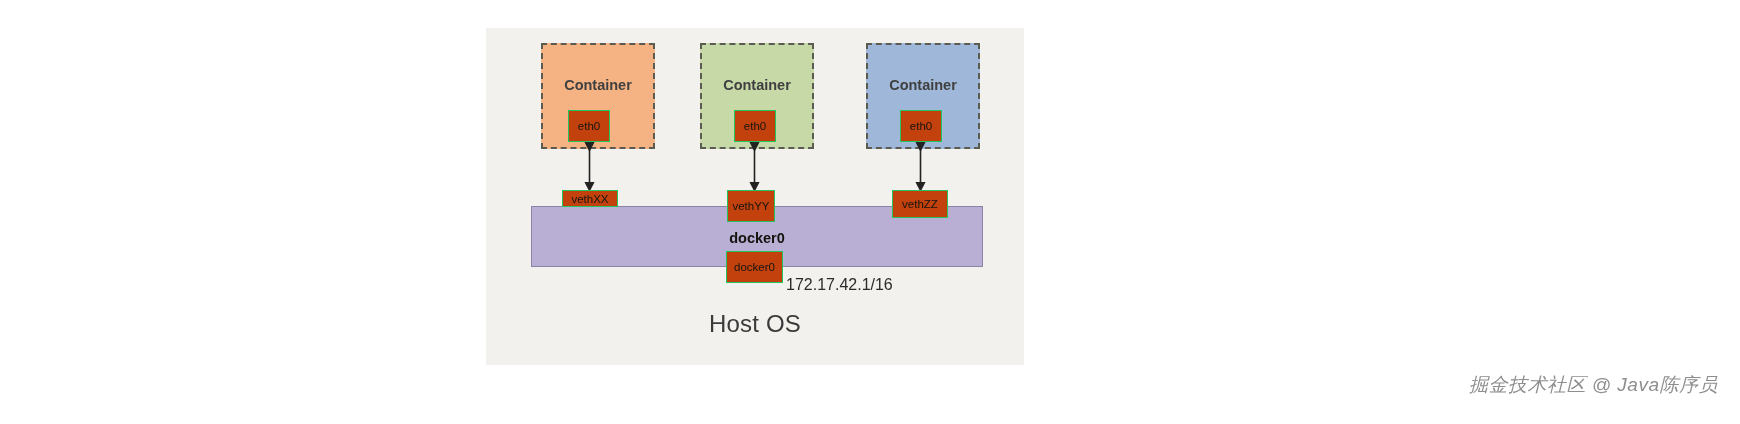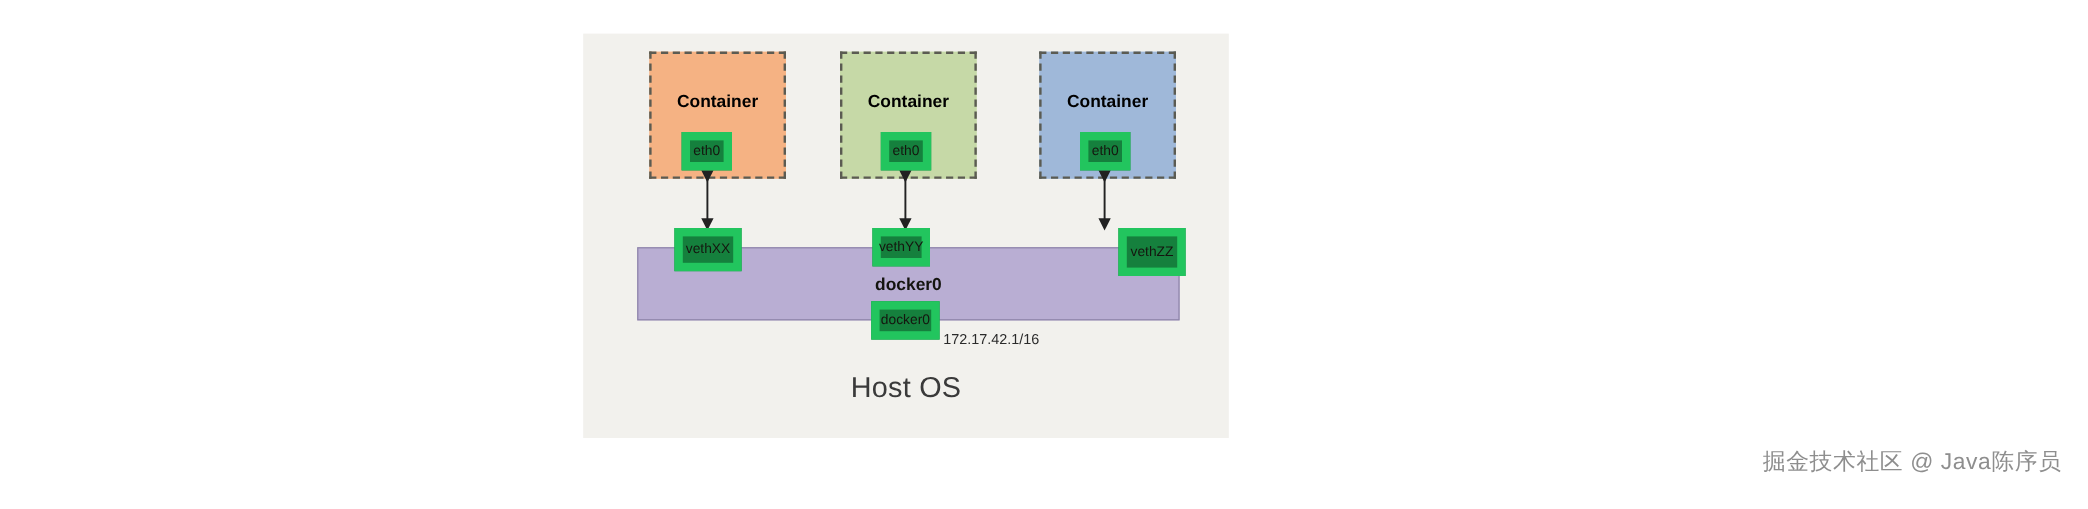--- a/index.html
+++ b/index.html
@@ -46,49 +46,49 @@
     box-sizing: border-box;
   }
   .container-box .ctitle {
     position: absolute;
     left: 0;
     right: 0;
     top: 32px;
     text-align: center;
     font-size: 14.5px;
     font-weight: bold;
-    color: #000000;
+    color: #404040;
   }
   #container-1 { left: 541px; top: 43px; background: #f5b283; }
   #container-2 { left: 700px; top: 43px; background: #c6d9a7; }
   #container-3 { left: 866px; top: 43px; background: #9fb8d9; }
 
   
   .note {
     position: absolute;
-    background: #15803d;
-    border: 7px solid #22c55e;
+    background: #c2410c;
+    border: 1px solid #22c55e;
     box-sizing: border-box;
     display: flex;
     align-items: center;
     justify-content: center;
     font-size: 11.5px;
     color: #15150f;
     white-space: nowrap;
   }
 
   
   #eth0-1 { left: 568px; top: 110px; width: 42px; height: 32px; }
   #eth0-2 { left: 734px; top: 110px; width: 42px; height: 32px; }
   #eth0-3 { left: 900px; top: 110px; width: 42px; height: 32px; }
 
   
-  #veth-1 { left: 562px; top: 190px; width: 56px; height: 36px; }
+  #veth-1 { left: 562px; top: 190px; width: 56px; height: 17px; }
   #veth-2 { left: 727px; top: 190px; width: 48px; height: 32px; }
-  #veth-3 { left: 892px; top: 190px; width: 56px; height: 40px; margin-left: 40px; }
+  #veth-3 { left: 892px; top: 190px; width: 56px; height: 28px; }
 
   
   #docker0-note { left: 726px; top: 251px; width: 57px; height: 32px; }
 
   
   #docker0-bridge {
     position: absolute;
     left: 531px;
     top: 206px;
     width: 452px;
@@ -106,40 +106,41 @@
     font-size: 14.5px;
     font-weight: bold;
     color: #14140f;
   }
 
   
   #ip-label {
     position: absolute;
     left: 786px;
     top: 276px;
-    font-size: 12px;
+    font-size: 16px;
     color: #2b2b2b;
     white-space: nowrap;
   }
 
   
   .arrow {
     position: absolute;
     width: 13px;
   }
 
   
   #watermark {
     position: absolute;
     right: 22px;
     bottom: 26px;
     font-size: 19px;
     color: #8e8e8e;
     white-space: nowrap;
     letter-spacing: 0.5px;
+    font-style: italic;
   }
 </style>
 </head>
 <body>
 
 <div id="host-panel">
 
   <div id="host-os-label">Host OS</div>
 </div>
 

